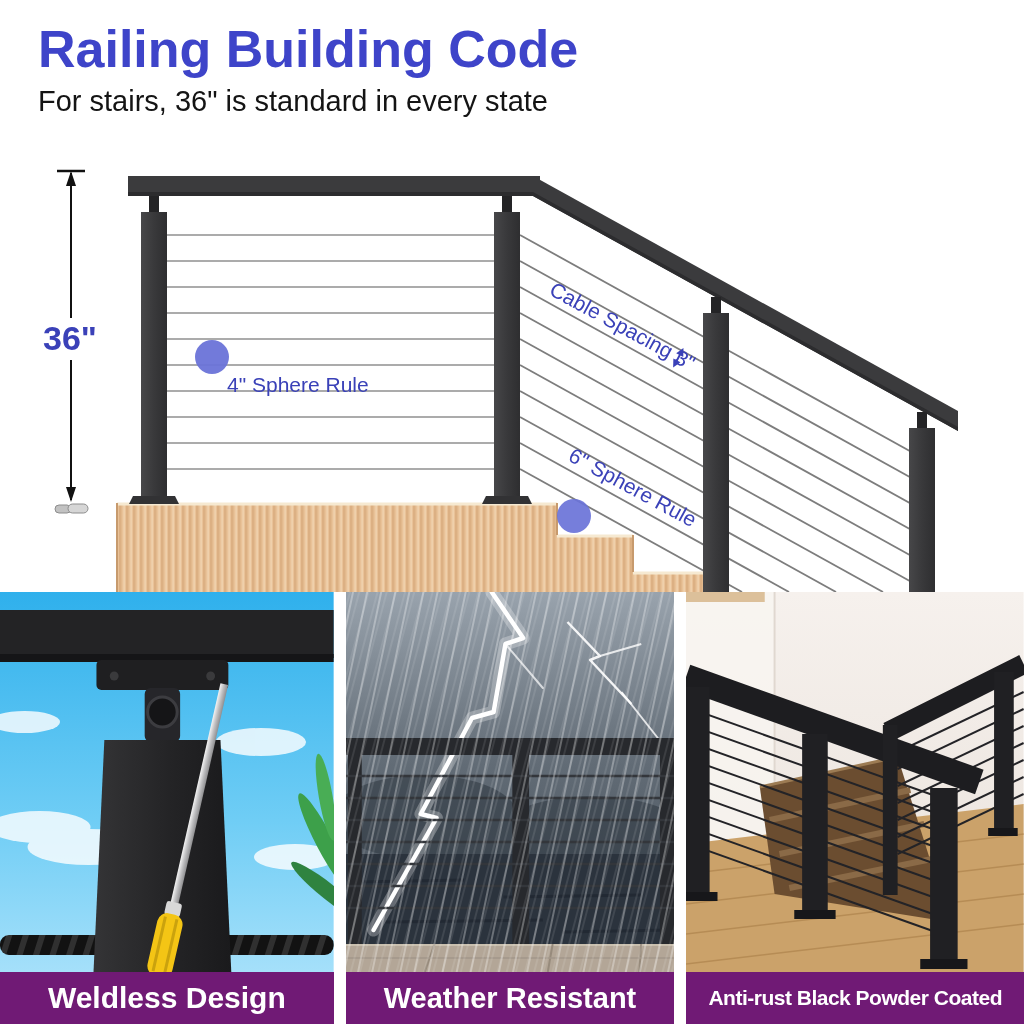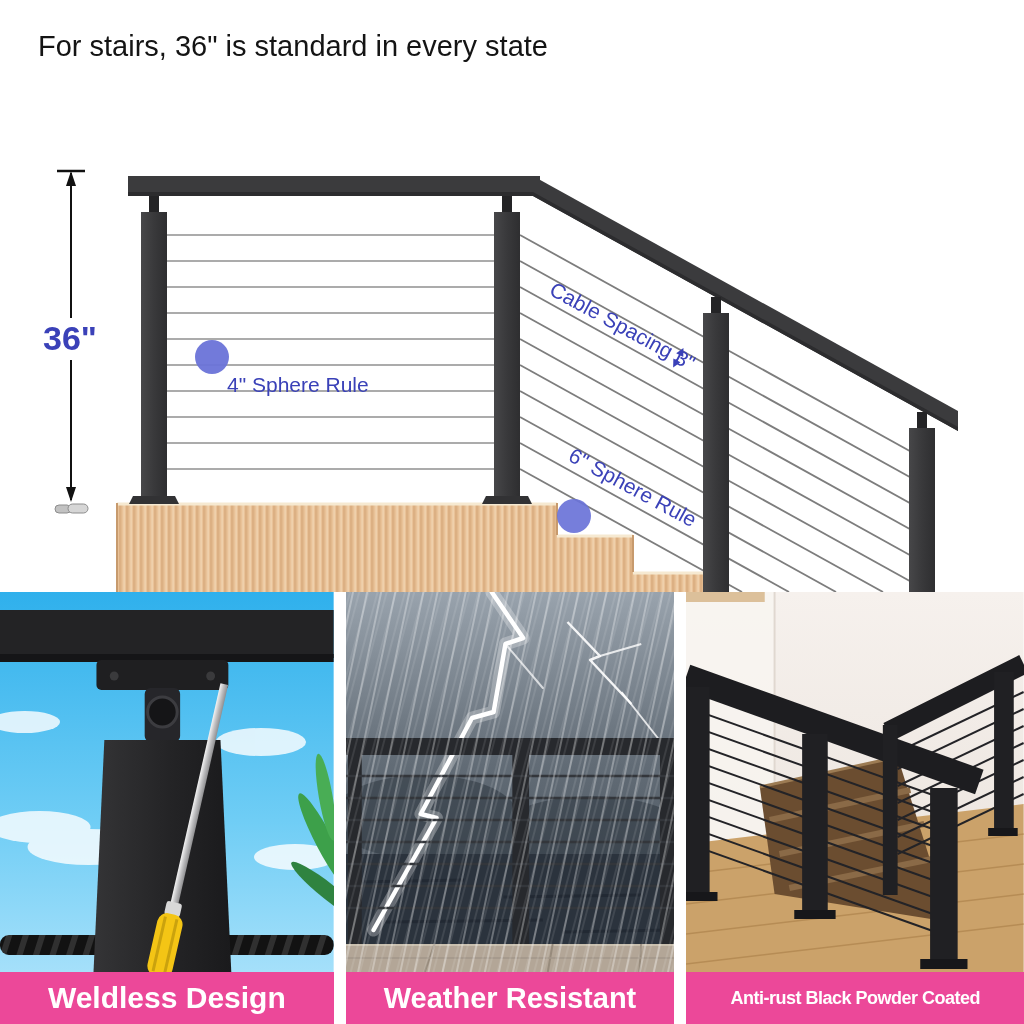--- a/index.html
+++ b/index.html
@@ -10,33 +10,34 @@
   .hdr h1{margin:0;font-size:52px;line-height:1.05;font-weight:bold;color:#3e44c9;letter-spacing:0px;}
   .hdr p{margin:8px 0 0 0;font-size:29px;color:#141414;}
   
   .diagram{position:absolute;left:0;top:160px;}
   
   .photos{position:absolute;left:0;top:592px;width:1024px;height:432px;display:flex;background:#ffffff;}
   .panel{position:relative;height:432px;margin:0;display:flex;flex-direction:column;}
   .panel + .panel{margin-left:12px;}
   .p1{width:339px;} .p2{width:334px;} .p3{width:343px;}
   .scene{display:block;width:100%;height:380px;}
-  .banner{height:52px;background:#ec4899;color:#ffffff;display:flex;align-items:center;justify-content:center;
+  .banner{height:52px;background:#701a75;color:#ffffff;display:flex;align-items:center;justify-content:center;
           font-weight:bold;white-space:nowrap;}
   .p1 .banner{font-size:30px;}
   .p2 .banner{font-size:29px;}
-  .p3 .banner{font-size:18px;letter-spacing:-0.5px;}
+  .p3 .banner{font-size:21px;letter-spacing:-0.5px;}
   text{font-family:"Liberation Sans","DejaVu Sans",sans-serif;}
 </style>
 </head>
 <body>
 
 <div class="canvas">
 
   <div class="hdr">
+    <h1>Railing Building Code</h1>
     <p>For stairs, 36" is standard in every state</p>
   </div>
 
   <svg class="diagram" width="1024" height="432" viewBox="0 0 1024 432">
     <defs>
       <pattern id="wood" width="7" height="12" patternUnits="userSpaceOnUse">
         <rect width="7" height="12" fill="#e9c298"></rect>
         <rect width="2.5" height="12" fill="#dcb083"></rect>
         <rect x="4.5" width="1.2" height="12" fill="#f2d7b4"></rect>
       </pattern>

